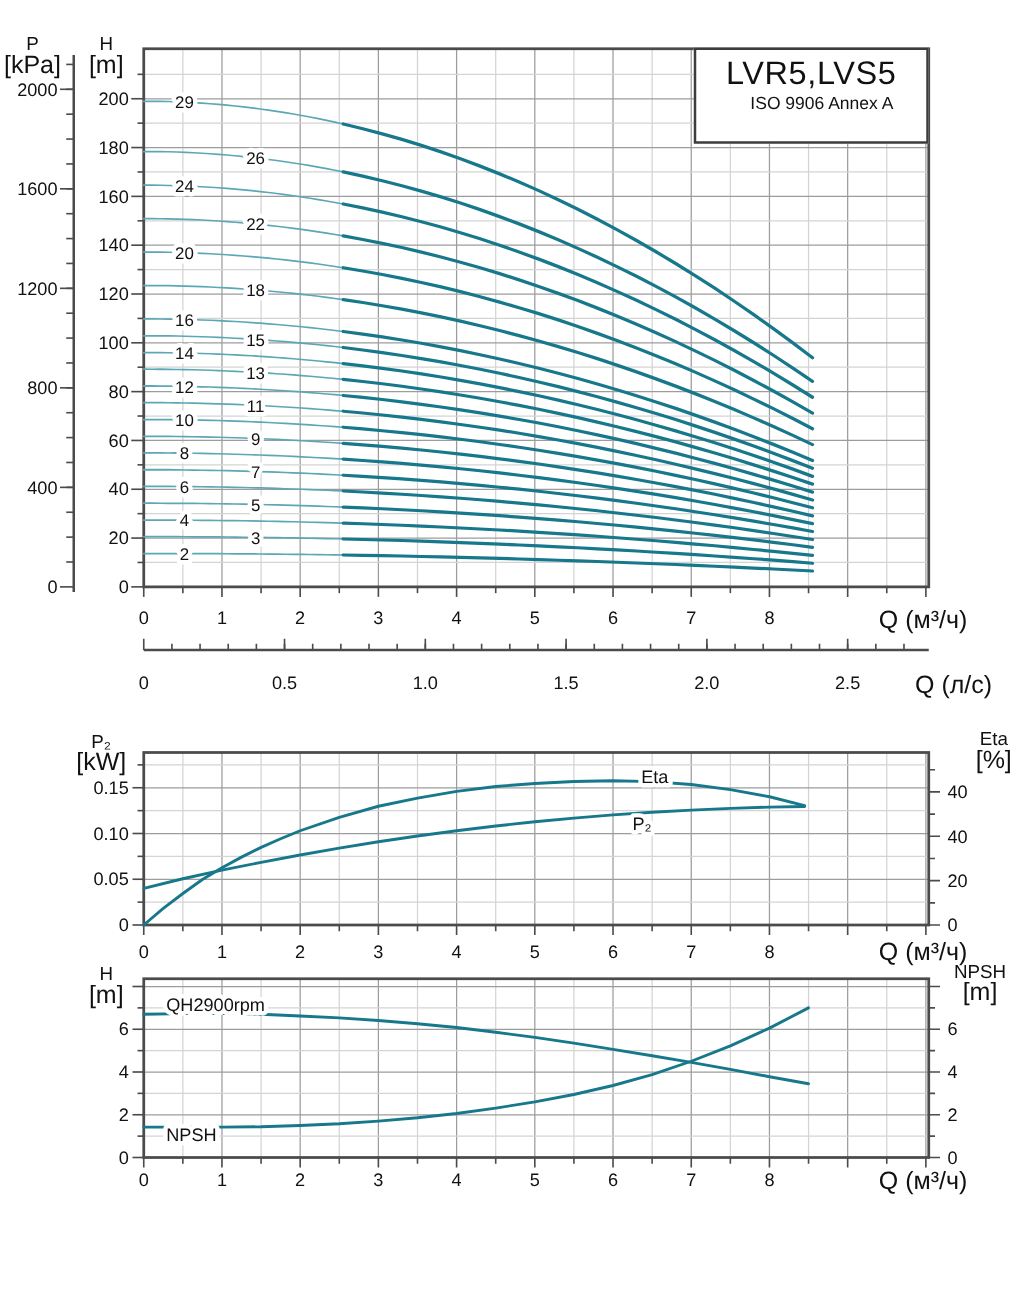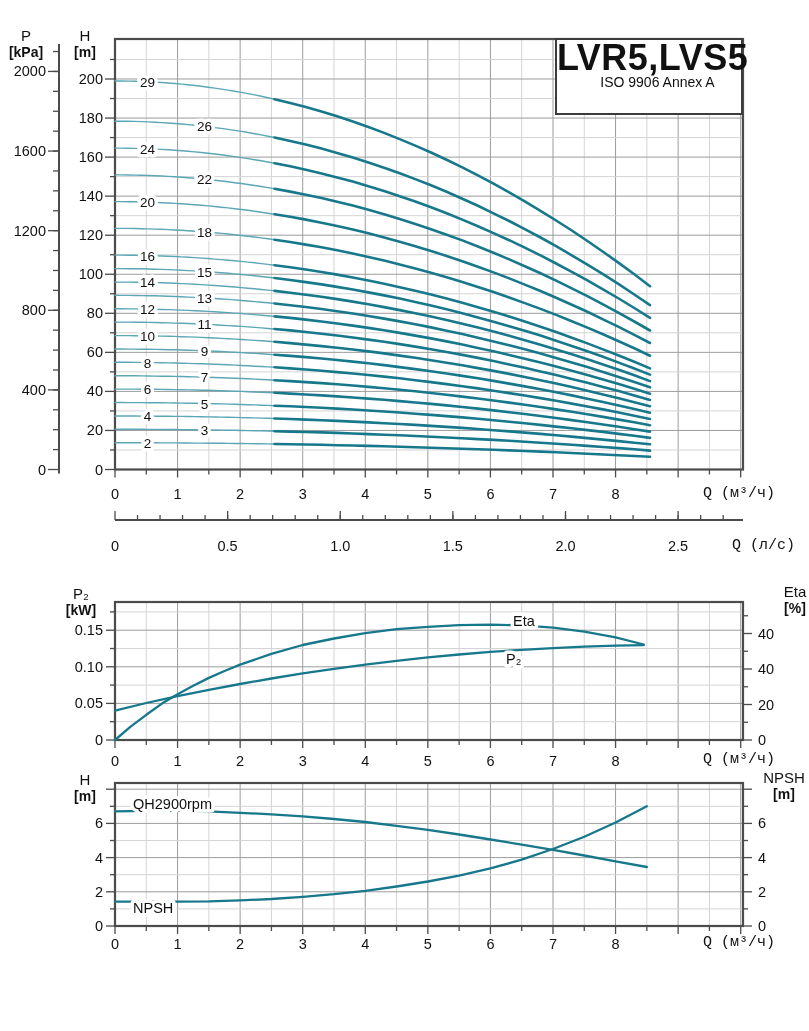--- a/index.html
+++ b/index.html
@@ -2,25 +2,25 @@
 <html><head>
 <meta charset="utf-8">
 <style>
   html,body{margin:0;padding:0;background:#fff;}
   #page{position:relative;width:809px;height:1031px;background:#fff;
         font-family:"Liberation Sans","DejaVu Sans",sans-serif;color:#111;overflow:hidden;}
   #chart-svg{position:absolute;left:0;top:0;z-index:1;}
   #chart-svg text{font-family:"Liberation Sans","DejaVu Sans",sans-serif;}
   .hdr{position:absolute;z-index:2;text-align:center;}
   .hdr .l1{display:block;font-size:15px;line-height:17px;}
-  .hdr .l2{display:block;font-size:14px;line-height:17px;font-weight:bold;}
-  .qunit{position:absolute;z-index:2;font-size:15px;white-space:nowrap;font-family:Liberation Mono, monospace;}
+  .hdr .l2{display:block;font-size:20px;line-height:17px;}
+  .qunit{position:absolute;z-index:2;font-size:20px;white-space:nowrap;}
   #title-box{position:absolute;left:555px;top:38px;width:184px;height:73px;background:#fff;
              border:2px solid #3c3c3c;z-index:3;text-align:center;}
-  #title-box .model{display:block;font-size:36px;font-weight:bold;line-height:30px;margin-top:3px;letter-spacing:.5px;}
+  #title-box .model{display:block;font-size:26px;font-weight:normal;line-height:30px;margin-top:3px;letter-spacing:.5px;}
   #title-box .freq{display:block;font-size:17px;line-height:21px;}
   #title-box .std{display:block;font-size:14px;line-height:18px;margin-left:17px;}
 </style>
 </head>
 <body>
 
 <div id="page">
 
   <svg id="chart-svg" width="809" height="1031" viewBox="0 0 809 1031">
       <g>

